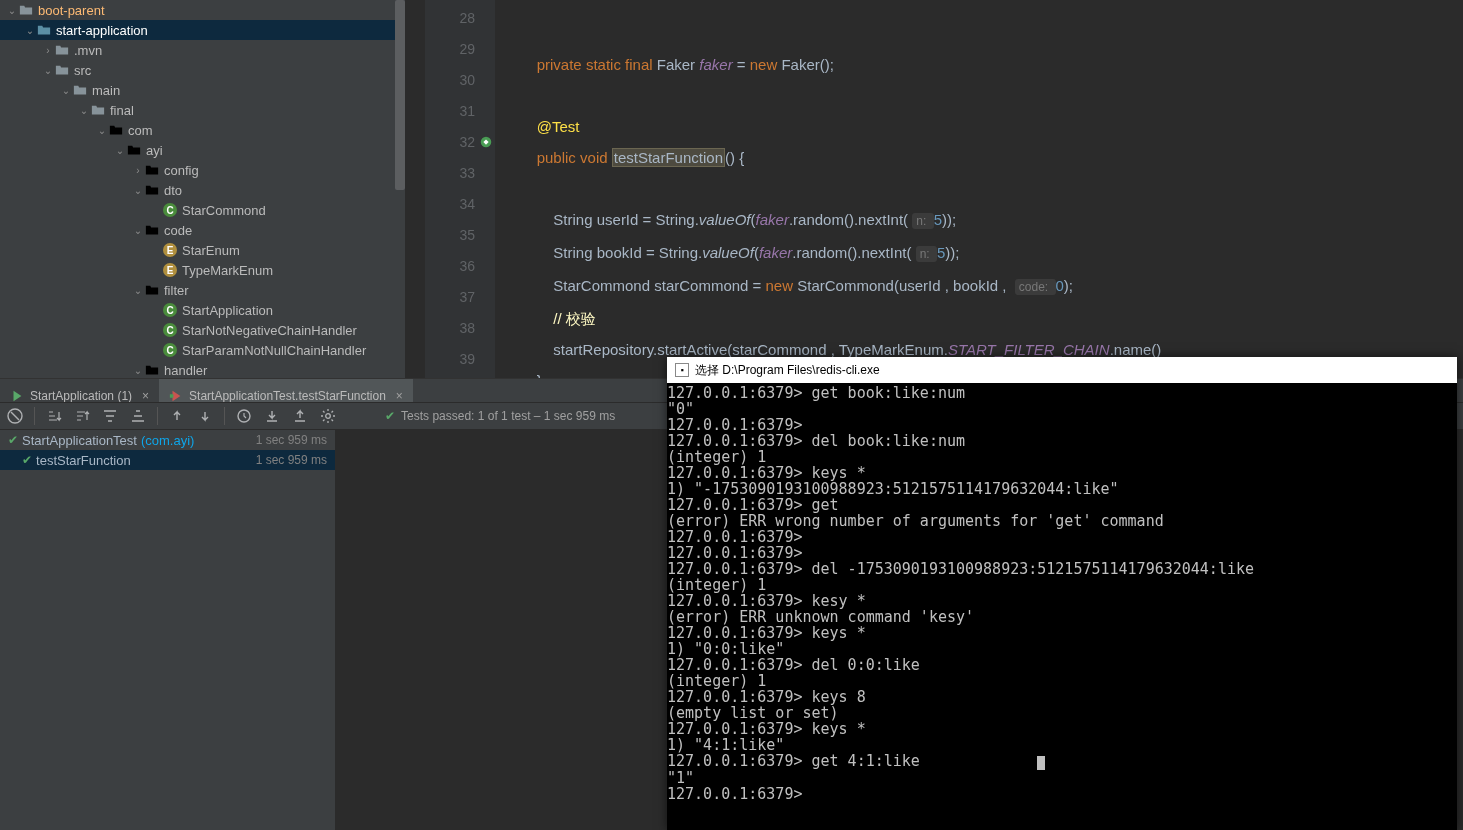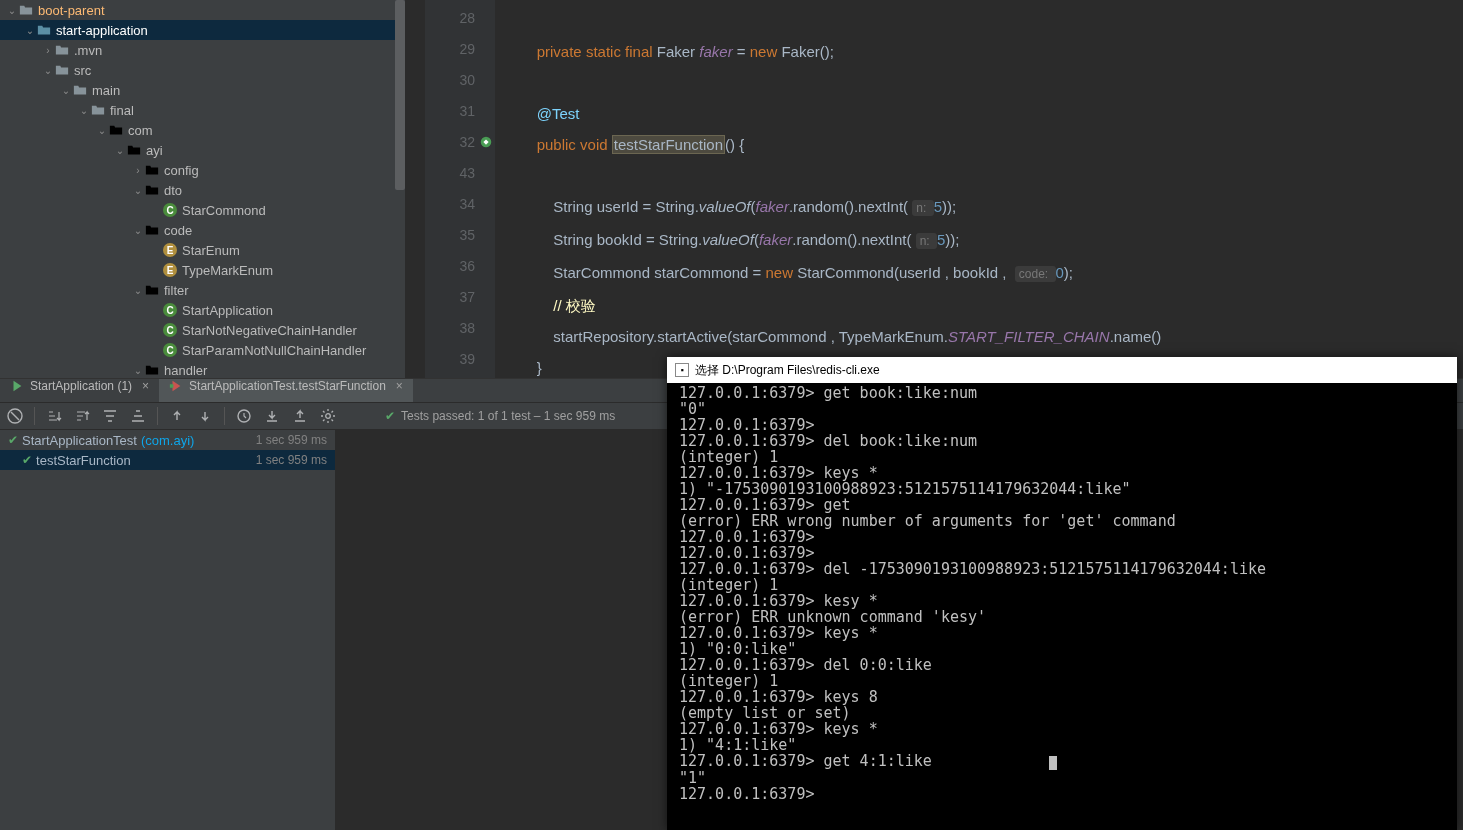--- a/index.html
+++ b/index.html
@@ -17,34 +17,34 @@
 .class-e { background:#b08f3e; color:#fff; border-radius:50%; width:14px; height:14px; font-size:10px; display:flex; align-items:center; justify-content:center; font-weight:bold; }
 .tree-scroll { position:absolute; right:0; top:0; width:10px; height:375px; background:#3c3f41; }
 .tree-thumb { position:absolute; right:0; top:0; width:10px; height:190px; background:#5c5e60; border-radius:2px; }
 
 
 .editor { position:absolute; left:425px; top:0; right:0; height:378px; background:#2b2b2b; display:flex; }
 .gutter { width:70px; background:#313335; color:#606366; font-family:Consolas,monospace; font-size:14px; text-align:right; padding-right:20px; padding-top:3px; line-height:31px; }
 .gutter .gline { position:relative; }
 .gmarker { position:absolute; right:-18px; top:8px; width:14px; height:14px; }
 .gmarker svg { fill:#499c54; }
-.code { flex:1; font-family:Consolas,monospace; font-size:15px; padding-top:5px; line-height:31px; white-space:pre; overflow:hidden; }
+.code { flex:1; font-family:Consolas,monospace; font-size:15px; padding-top:18px; line-height:31px; white-space:pre; overflow:hidden; }
 .code .ln { padding-left:25px; }
 .kw { color:#cc7832; }
-.ann { color:#7dd3fc; }
+.ann { color:#fde047; }
 .field { color:#9876aa; font-style:italic; }
 .static-m { font-style:italic; }
 .num { color:#6897bb; }
 .com { color:#fef9c3; }
 .param-hint { background:#3b3b3b; color:#787878; font-size:12px; padding:1px 4px; border-radius:3px; }
 .hl-method { background:#4d4a3f; border:1px solid #6b6651; padding:0 1px; }
 
 
 .runtabs { position:absolute; left:0; top:378px; right:0; height:24px; background:#3c3f41; display:flex; align-items:center; border-top:1px solid #323232; }
-.runtab { height:24px; display:flex; align-items:flex-start; padding:0 10px; color:#bbbbbb; font-size:12px; cursor:pointer; gap:6px; }
+.runtab { height:24px; display:flex; align-items:flex-end; padding:0 10px; color:#bbbbbb; font-size:12px; cursor:pointer; gap:6px; }
 .runtab.active { background:#515658; }
 .runtab .rt-ico { width:14px; height:14px; }
 .runtab .close { color:#a0a0a0; margin-left:4px; }
 
 
 .runbar { position:absolute; left:0; top:402px; right:0; height:28px; background:#3c3f41; display:flex; align-items:center; padding:0 6px; gap:10px; border-top:1px solid #2b2b2b; border-bottom:1px solid #2b2b2b; }
 .tbtn { width:18px; height:18px; display:flex; align-items:center; justify-content:center; color:#afb1b3; cursor:pointer; }
 .tbtn svg { width:16px; height:16px; fill:#afb1b3; }
 .sep { width:1px; height:18px; background:#555; }
 .test-status { display:flex; align-items:center; gap:6px; color:#a0a0a0; font-size:12px; }
@@ -59,21 +59,21 @@
 .testrow .dim { color:#0ea5e9; }
 .testrow .time { color:#808080; font-size:12px; }
 
 
 .console { position:absolute; left:335px; top:430px; width:332px; bottom:0; background:#2b2b2b; }
 
 
 .term { position:absolute; left:667px; top:357px; width:790px; height:473px; background:#000; box-shadow:0 0 10px rgba(0,0,0,.6); }
 .term-title { height:26px; background:#fff; color:#000; display:flex; align-items:center; padding:0 8px; font-size:12px; gap:6px; }
 .term-title .tico { width:14px; height:14px; border:1px solid #888; display:flex; align-items:center; justify-content:center; font-size:9px; }
-.term-body { padding:2px 12px; font-family:"NSimSun",Consolas,monospace; font-size:15px; line-height:16px; color:#c0c0c0; white-space:pre; }
+.term-body { padding:2px 0; font-family:"NSimSun",Consolas,monospace; font-size:15px; line-height:16px; color:#c0c0c0; white-space:pre; }
 .term-cursor { display:inline-block; width:8px; height:14px; background:#c0c0c0; vertical-align:text-bottom; }
 
 svg { display:block; }
 </style>
 </head>
 <body>
 
 <div class="tree">
   <div id="tree-rows">
       <div class="tree-row" style="padding-left: 6px;">
@@ -246,21 +246,21 @@
       <div class="gline">28</div>
       <div class="gline">29</div>
       <div class="gline">30</div>
       <div class="gline">31</div>
       <div class="gline">32<span class="gmarker">
           <svg viewBox="0 0 16 16">
             <circle cx="8" cy="8" r="6" fill="#499c54"></circle>
             <path d="M5 8l3-3 3 3-3 3z" fill="#fff" transform="rotate(90 8 8)"></path>
           </svg>
         </span></div>
-      <div class="gline">43</div>
+      <div class="gline">33</div>
       <div class="gline">34</div>
       <div class="gline">35</div>
       <div class="gline">36</div>
       <div class="gline">37</div>
       <div class="gline">38</div>
       <div class="gline">39</div>
     </div>
   <div class="code" id="code"><div class="ln">&nbsp;</div><div class="ln">    <span class="kw">private</span> <span class="kw">static</span> <span class="kw">final</span> Faker <span class="field">faker</span> = <span class="kw">new</span> Faker();</div><div class="ln">&nbsp;</div><div class="ln">    <span class="ann">@Test</span></div><div class="ln">    <span class="kw">public</span> <span class="kw">void</span> <span class="hl-method">testStarFunction</span>() {</div><div class="ln">&nbsp;</div><div class="ln">        String userId = String.<span class="static-m">valueOf</span>(<span class="field">faker</span>.random().nextInt( <span class="param-hint">n: </span><span class="num">5</span>));</div><div class="ln">        String bookId = String.<span class="static-m">valueOf</span>(<span class="field">faker</span>.random().nextInt( <span class="param-hint">n: </span><span class="num">5</span>));</div><div class="ln">        StarCommond starCommond = <span class="kw">new</span> StarCommond(userId , bookId ,  <span class="param-hint">code: </span><span class="num">0</span>);</div><div class="ln">        <span class="com">// 校验</span></div><div class="ln">        startRepository.startActive(starCommond , TypeMarkEnum.<span class="field">START_FILTER_CHAIN</span>.name()</div><div class="ln">    }</div></div>
 </div>
 

